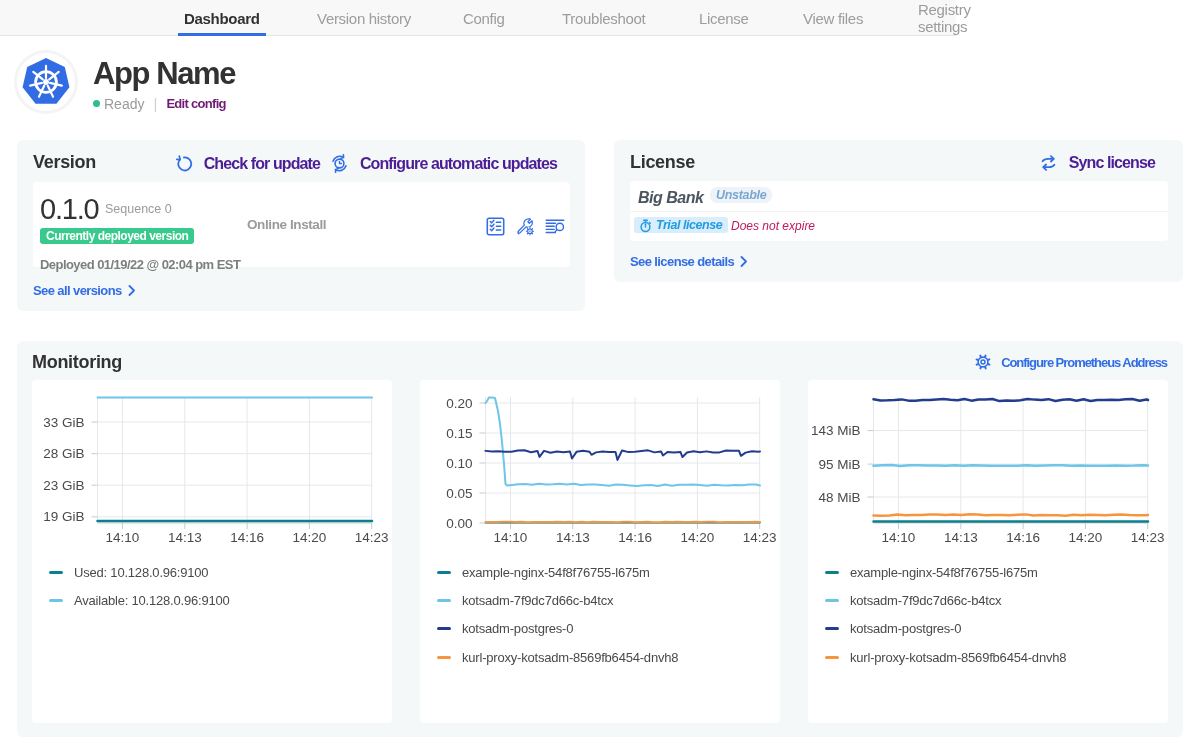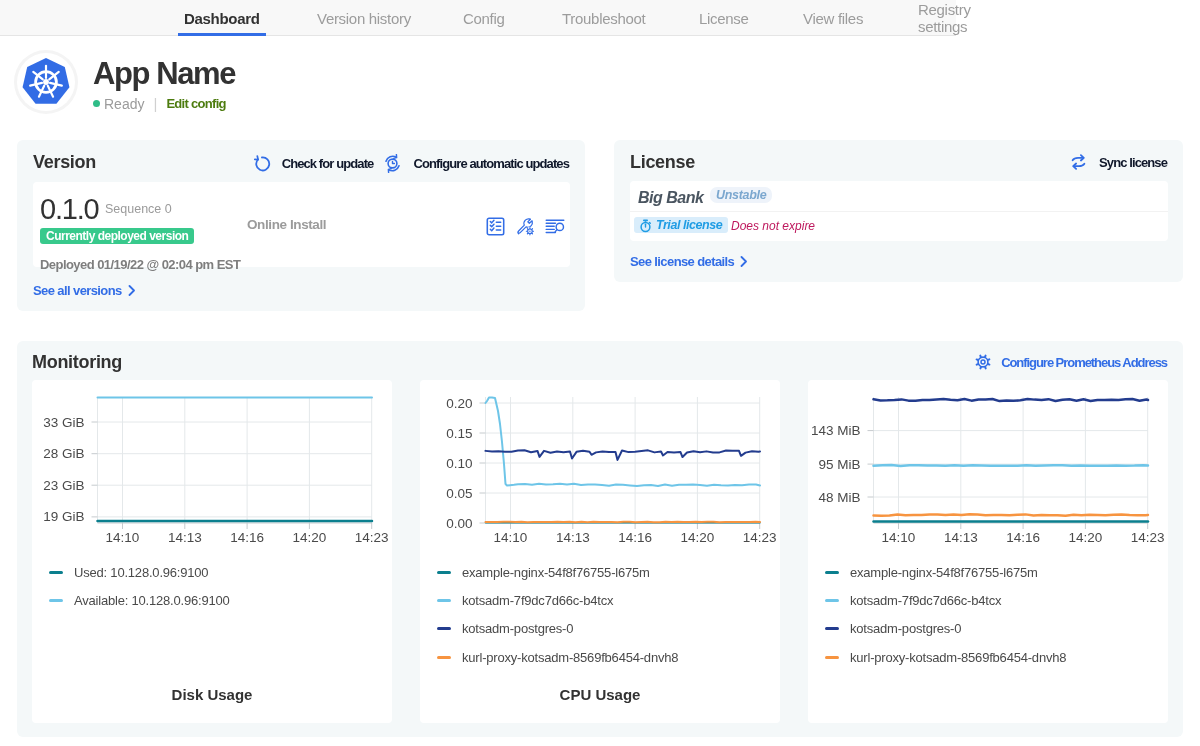--- a/index.html
+++ b/index.html
@@ -9,28 +9,28 @@
 #nav { position:absolute; top:0; left:0; width:956px; height:36px; background:#f8f8f8; border-bottom:1px solid #e5e5e5; }
 #nav li { list-style:none; position:absolute; top:0; height:36px; display:flex; align-items:center; font-size:15px; letter-spacing:-0.3px; color:#9c9c9c; }
 #nav li.active { color:#323232; font-weight:bold; }
 #nav li.active:after { content:""; position:absolute; left:-6px; right:-6px; bottom:0; height:3px; background:#326de6; }
 
 #appicon { position:absolute; left:17px; top:53px; width:58px; height:58px; border-radius:50%; background:#fff; box-shadow:0 0 0 3px #f4f4f4; display:flex; align-items:center; justify-content:center; }
 #appname { position:absolute; left:93px; top:56px; font-size:31px; letter-spacing:-1.4px; font-weight:bold; color:#323232; }
 #appstatus { position:absolute; left:93px; top:95px; display:flex; align-items:center; font-size:14px; color:#9b9b9b; }
 #appstatus .dot { width:7px; height:7px; border-radius:50%; background:#2fbd88; margin-right:4px; }
 #appstatus .sep { color:#d0d0d0; margin:0 9px; font-size:15px; }
-#appstatus .edit { color:#4d7c0f; font-weight:bold; font-size:13px; letter-spacing:-0.7px; }
+#appstatus .edit { color:#701a75; font-weight:bold; font-size:13px; letter-spacing:-0.7px; }
 
 .card { position:absolute; top:140px; height:171px; background:#f4f8f9; border-radius:6px; }
 #vcard { left:17px; width:568px; }
 #lcard { left:614px; width:569px; height:142px; }
 .cardhead { position:absolute; top:12px; left:16px; right:16px; height:20px; }
 .cardtitle { font-size:18px; font-weight:bold; color:#323232; letter-spacing:-0.3px; }
-.headlinks { position:absolute; right:0; top:2px; display:flex; align-items:center; font-size:13px; letter-spacing:-0.9px; font-weight:bold; color:#0f172a; }
+.headlinks { position:absolute; right:12px; top:2px; display:flex; align-items:center; font-size:16px; letter-spacing:-0.9px; font-weight:bold; color:#4c1d95; }
 .headlinks svg { margin-right:6px; }
 .whitebox { position:absolute; left:16px; right:15px; background:#fff; border-radius:4px; }
 #vbox { top:42px; height:85px; }
 #lbox { top:41px; height:60px;font-style:italic; }
 .seelink { position:absolute; left:16px; bottom:13px; font-size:13px; font-weight:bold; color:#326de6; letter-spacing:-0.6px; display:flex; align-items:center; }
 
 #vnum { position:absolute; left:7px; top:11px; font-size:29px; font-weight:normal; color:#323232; letter-spacing:-1.2px; }
 #vseq { position:absolute; left:72px; top:20px; font-size:12.5px; color:#9b9b9b; }
 #vpill { position:absolute; left:7px; top:46px; height:16px; background:#38c98c; border-radius:3px; color:#fff; font-size:12px; font-weight:bold; padding:0 6px; line-height:16px; letter-spacing:-0.5px; }
 #vdep { position:absolute; left:7px; top:66px; font-size:13px; font-weight:bold; color:#7e7e7e; letter-spacing:-0.55px;margin-top:9px; }
@@ -242,21 +242,20 @@
           <line x1="59.5" y1="136.9" x2="65.5" y2="136.9" stroke="#c6cbce" stroke-width="1"></line>
           <text x="52.5" y="141.4" font-size="13.5" fill="#4a4a4a" text-anchor="end">19 GiB</text>
           <line x1="65.5" y1="143" x2="340" y2="143" stroke="#c6cbce" stroke-width="1"></line>
           <polyline points="65.5,17.50 71.5,17.50 77.5,17.50 83.5,17.50 89.5,17.50 95.5,17.50 101.5,17.50 107.5,17.50 113.5,17.50 119.5,17.50 125.5,17.50 131.5,17.50 137.5,17.50 143.5,17.50 149.5,17.50 155.5,17.50 161.5,17.50 167.5,17.50 173.5,17.50 179.5,17.50 185.5,17.50 191.5,17.50 197.5,17.50 203.5,17.50 209.5,17.50 215.5,17.50 221.5,17.50 227.5,17.50 233.5,17.50 239.5,17.50 245.5,17.50 251.5,17.50 257.5,17.50 263.5,17.50 269.5,17.50 275.5,17.50 281.5,17.50 287.5,17.50 293.5,17.50 299.5,17.50 305.5,17.50 311.5,17.50 317.5,17.50 323.5,17.50 329.5,17.50 335.5,17.50 340.0,17.50" fill="none" stroke="#6ec5e8" stroke-width="2" stroke-linejoin="round" stroke-linecap="round"></polyline>
           <polyline points="65.5,141.00 71.5,141.00 77.5,141.00 83.5,141.00 89.5,141.00 95.5,141.00 101.5,141.00 107.5,141.00 113.5,141.00 119.5,141.00 125.5,141.00 131.5,141.00 137.5,141.00 143.5,141.00 149.5,141.00 155.5,141.00 161.5,141.00 167.5,141.00 173.5,141.00 179.5,141.00 185.5,141.00 191.5,141.00 197.5,141.00 203.5,141.00 209.5,141.00 215.5,141.00 221.5,141.00 227.5,141.00 233.5,141.00 239.5,141.00 245.5,141.00 251.5,141.00 257.5,141.00 263.5,141.00 269.5,141.00 275.5,141.00 281.5,141.00 287.5,141.00 293.5,141.00 299.5,141.00 305.5,141.00 311.5,141.00 317.5,141.00 323.5,141.00 329.5,141.00 335.5,141.00 340.0,141.00" fill="none" stroke="#0b7f8e" stroke-width="2.5" stroke-linejoin="round" stroke-linecap="round"></polyline>
         </svg>
     <div class="legend">
       <div class="legitem"><span class="dash" style="background:#0b7f8e"></span>Used: 10.128.0.96:9100</div>
       <div class="legitem"><span class="dash" style="background:#6ec5e8"></span>Available: 10.128.0.96:9100</div>
     </div>
-    <div class="ctitle">Disk Usage</div>
   </div>
   <div class="chartcard" id="cc2">
     <svg width="360" height="170" style="position:absolute;top:0;left:0">
           <line x1="65.5" y1="17" x2="65.5" y2="143" stroke="#e4e8ea" stroke-width="1"></line>
           <line x1="90.5" y1="17" x2="90.5" y2="143" stroke="#e4e8ea" stroke-width="1"></line>
           <line x1="90.5" y1="143" x2="90.5" y2="149" stroke="#c6cbce" stroke-width="1"></line>
           <text x="90.5" y="162" font-size="13.5" fill="#4a4a4a" text-anchor="middle">14:10</text>
           <line x1="152.8" y1="17" x2="152.8" y2="143" stroke="#e4e8ea" stroke-width="1"></line>
           <line x1="152.8" y1="143" x2="152.8" y2="149" stroke="#c6cbce" stroke-width="1"></line>
           <text x="152.8" y="162" font-size="13.5" fill="#4a4a4a" text-anchor="middle">14:13</text>
@@ -288,21 +287,20 @@
           <polyline points="65.5,70.87 72.0,71.61 78.5,71.19 85.0,71.75 91.5,71.80 98.0,70.46 104.5,70.33 111.0,72.31 117.5,70.92 119.5,76.92 124.0,70.86 130.5,72.69 137.0,71.43 143.5,72.31 150.0,71.44 152.0,78.44 156.5,71.83 163.0,70.66 169.5,71.82 171.5,74.82 176.0,72.38 182.5,71.56 189.0,72.08 195.5,71.91 197.5,79.91 202.0,70.45 208.5,72.12 215.0,71.72 221.5,71.02 228.0,70.37 234.5,72.38 241.0,71.43 243.0,75.43 247.5,72.03 254.0,72.41 260.5,72.01 262.5,77.01 267.0,72.51 273.5,71.25 280.0,72.22 286.5,71.37 293.0,72.55 299.5,72.41 306.0,70.53 312.5,70.63 319.0,70.82 321.0,75.82 325.5,72.62 332.0,71.35 338.5,71.80 340.0,71.50" fill="none" stroke="#233c8e" stroke-width="2" stroke-linejoin="round" stroke-linecap="round"></polyline>
           <polyline points="65.5,142.70 71.5,142.70 77.5,142.70 83.5,142.70 89.5,142.70 95.5,142.70 101.5,142.70 107.5,142.70 113.5,142.70 119.5,142.70 125.5,142.70 131.5,142.70 137.5,142.70 143.5,142.70 149.5,142.70 155.5,142.70 161.5,142.70 167.5,142.70 173.5,142.70 179.5,142.70 185.5,142.70 191.5,142.70 197.5,142.70 203.5,142.70 209.5,142.70 215.5,142.70 221.5,142.70 227.5,142.70 233.5,142.70 239.5,142.70 245.5,142.70 251.5,142.70 257.5,142.70 263.5,142.70 269.5,142.70 275.5,142.70 281.5,142.70 287.5,142.70 293.5,142.70 299.5,142.70 305.5,142.70 311.5,142.70 317.5,142.70 323.5,142.70 329.5,142.70 335.5,142.70 340.0,142.70" fill="none" stroke="#0b7f8e" stroke-width="1.5" stroke-linejoin="round" stroke-linecap="round"></polyline>
           <polyline points="65.5,141.98 71.5,142.09 77.5,142.10 83.5,141.79 89.5,141.71 95.5,141.92 101.5,141.86 107.5,142.19 113.5,142.11 119.5,142.06 125.5,142.03 131.5,142.10 137.5,141.79 143.5,141.96 149.5,141.80 155.5,142.24 161.5,141.74 167.5,142.19 173.5,141.74 179.5,142.11 185.5,141.90 191.5,141.94 197.5,142.21 203.5,141.71 209.5,141.74 215.5,142.25 221.5,142.01 227.5,141.75 233.5,142.29 239.5,142.27 245.5,141.77 251.5,141.95 257.5,141.78 263.5,141.89 269.5,142.07 275.5,141.80 281.5,142.12 287.5,141.73 293.5,141.80 299.5,142.19 305.5,141.94 311.5,141.95 317.5,142.06 323.5,141.99 329.5,141.93 335.5,141.72 340.0,142.00" fill="none" stroke="#f79440" stroke-width="2" stroke-linejoin="round" stroke-linecap="round"></polyline>
         </svg>
     <div class="legend">
       <div class="legitem"><span class="dash" style="background:#0b7f8e"></span>example-nginx-54f8f76755-l675m</div>
       <div class="legitem"><span class="dash" style="background:#6ec5e8"></span>kotsadm-7f9dc7d66c-b4tcx</div>
       <div class="legitem"><span class="dash" style="background:#233c8e"></span>kotsadm-postgres-0</div>
       <div class="legitem"><span class="dash" style="background:#f79440"></span>kurl-proxy-kotsadm-8569fb6454-dnvh8</div>
     </div>
-    <div class="ctitle">CPU Usage</div>
   </div>
   <div class="chartcard" id="cc3">
     <svg width="360" height="170" style="position:absolute;top:0;left:0">
           <line x1="65.5" y1="17" x2="65.5" y2="143" stroke="#e4e8ea" stroke-width="1"></line>
           <line x1="90.5" y1="17" x2="90.5" y2="143" stroke="#e4e8ea" stroke-width="1"></line>
           <line x1="90.5" y1="143" x2="90.5" y2="149" stroke="#c6cbce" stroke-width="1"></line>
           <text x="90.5" y="162" font-size="13.5" fill="#4a4a4a" text-anchor="middle">14:10</text>
           <line x1="152.8" y1="17" x2="152.8" y2="143" stroke="#e4e8ea" stroke-width="1"></line>
           <line x1="152.8" y1="143" x2="152.8" y2="149" stroke="#c6cbce" stroke-width="1"></line>
           <text x="152.8" y="162" font-size="13.5" fill="#4a4a4a" text-anchor="middle">14:13</text>

